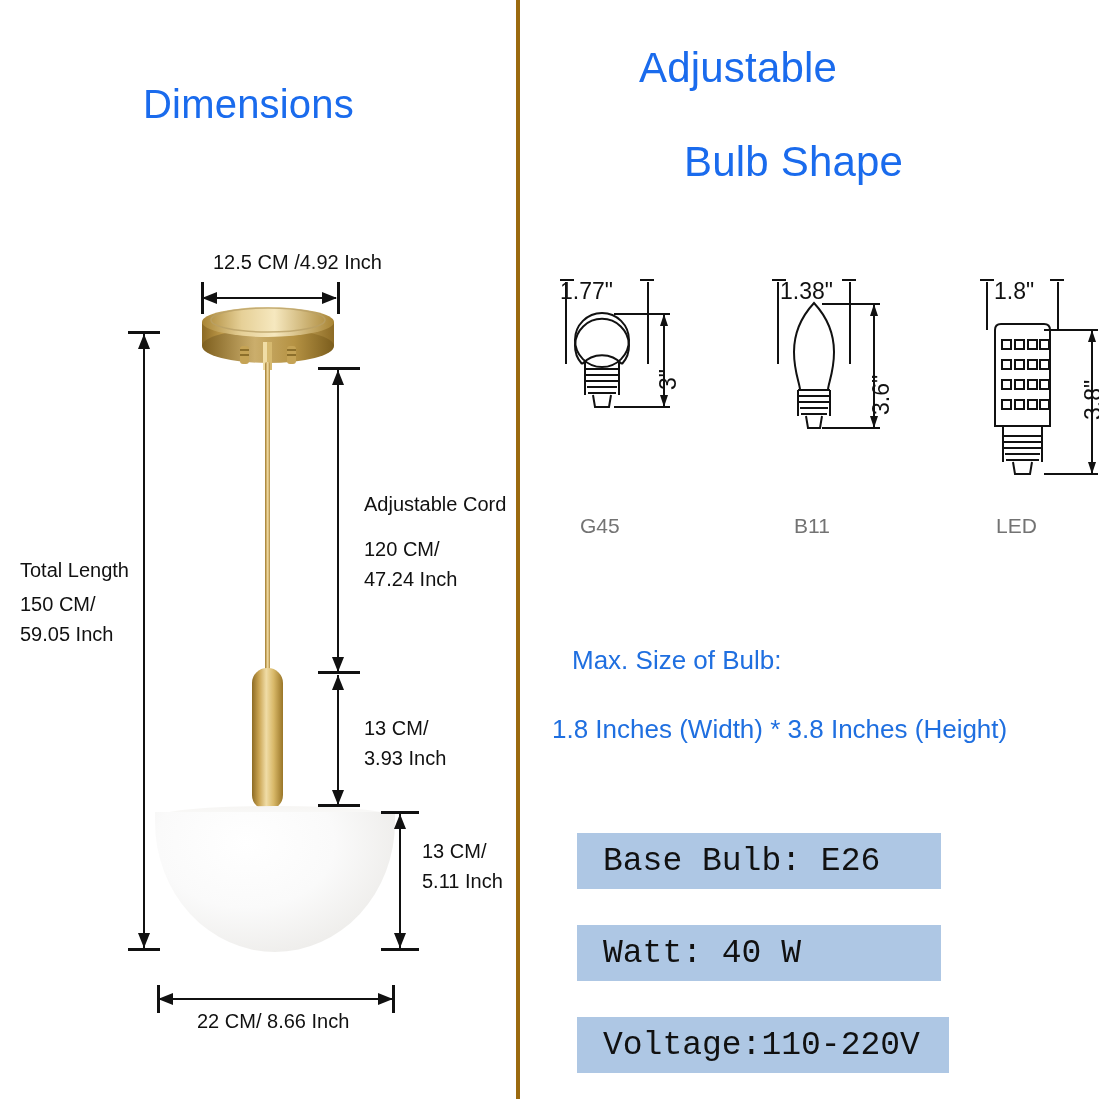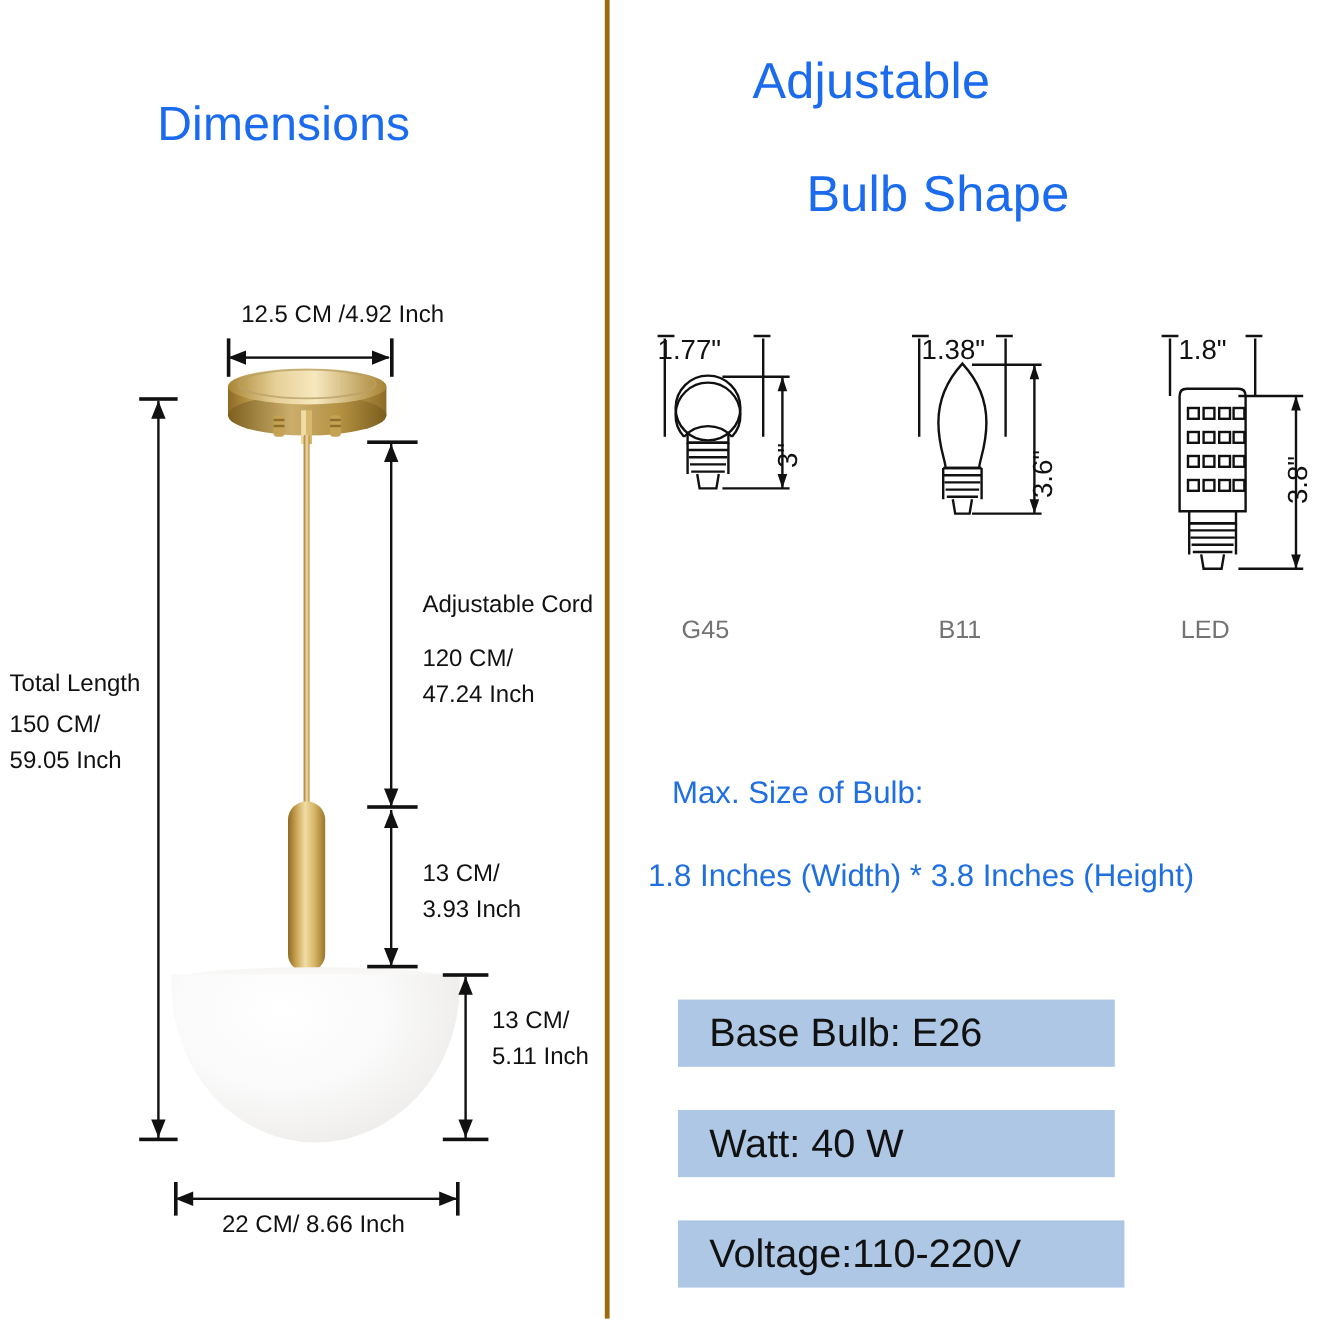--- a/index.html
+++ b/index.html
@@ -1,21 +1,21 @@
 <!DOCTYPE html>
 <html><head>
 <meta charset="utf-8">
 <style>
   html,body{margin:0;padding:0;}
   body{
     width:1099px;height:1099px;background:#ffffff;
     font-family:"Liberation Sans","DejaVu Sans",sans-serif;
     position:relative;overflow:hidden;
   }
-  .stage{position:absolute;left:0;top:0;width:908px;height:1099px;}
+  .stage{position:absolute;left:12px;top:0;width:908px;height:1099px;}
   .abs{position:absolute;}
 
   
   .divider{
     left:504px;top:0;width:4px;height:1099px;
     background:#9b6a10;
   }
 
   
   .h-blue{
@@ -31,21 +31,21 @@
   .lbl-sm{color:#111;font-size:19px;white-space:nowrap;}
   .bulbname{color:#737373;font-size:21px;white-space:nowrap;}
 
   
   .blue-body{color:#1f6fe0;font-size:26px;white-space:nowrap;}
 
   
   .chip{
     background:#aec7e4;color:#111;
     font-size:33px;display:flex;align-items:center;
-    padding-left:26px;box-sizing:border-box;white-space:nowrap;
+    padding-left:26px;box-sizing:border-box;white-space:nowrap;font-family:Liberation Mono, monospace;
   }
 
   
   .vline{background:#111;width:2px;}
   .hline{background:#111;height:2px;}
   .tick-h{background:#111;height:3px;}   
   .tick-v{background:#111;width:3px;}    
 
   .arrow{width:0;height:0;position:absolute;}
   .arr-up{border-left:6px solid transparent;border-right:6px solid transparent;border-bottom:15px solid #111;}

